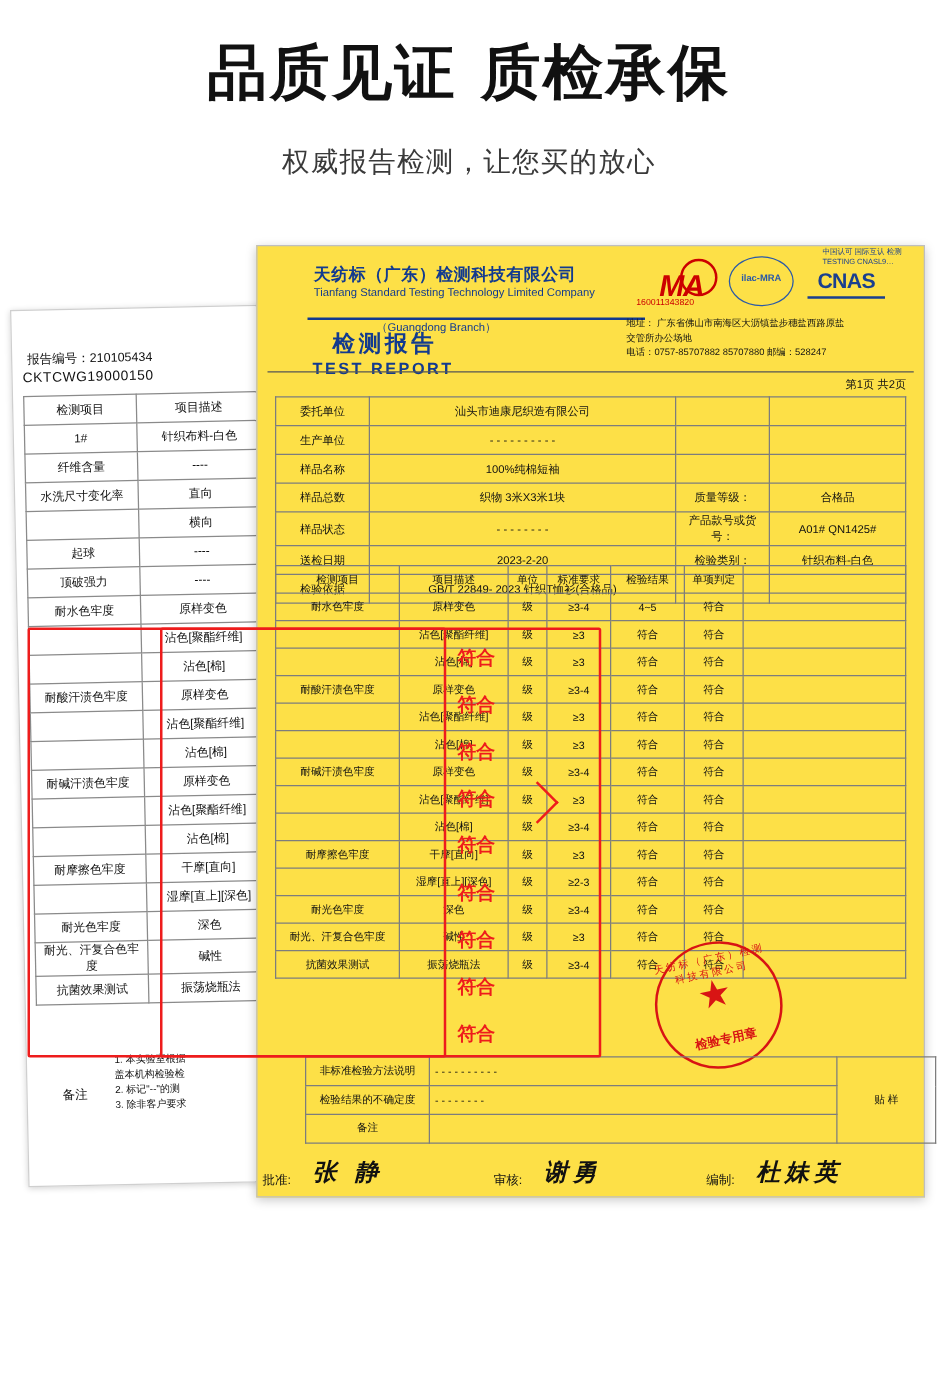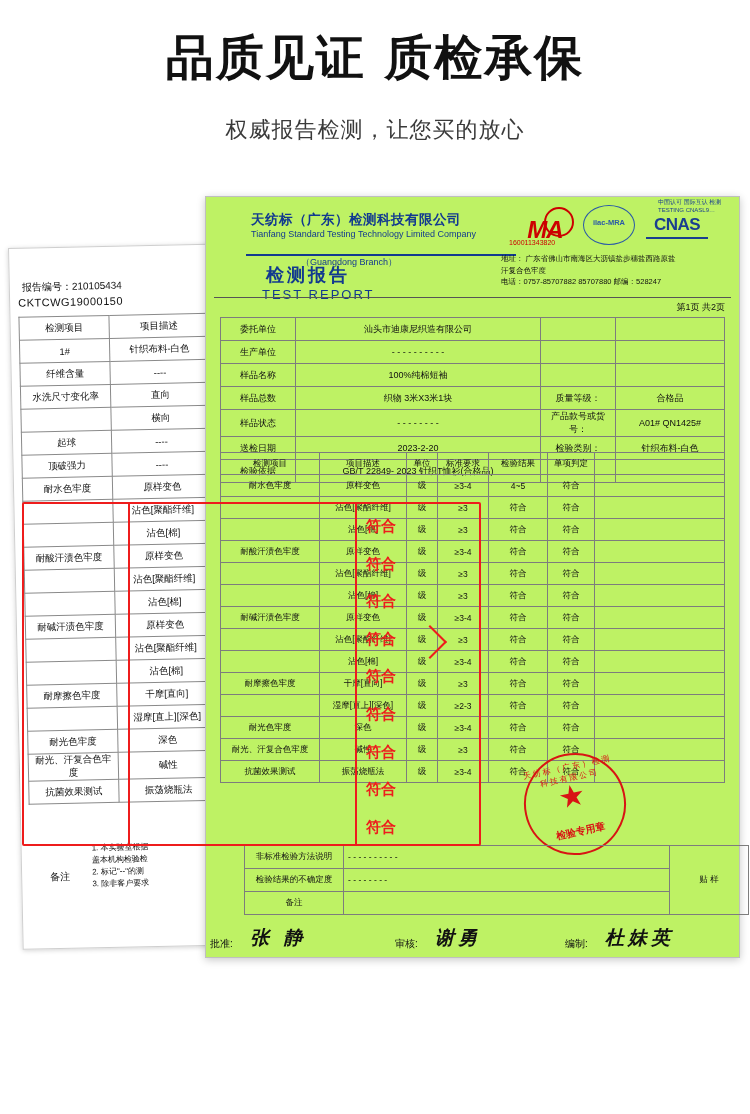--- a/index.html
+++ b/index.html
@@ -51,32 +51,32 @@
     position:absolute;left:8px;top:595px;width:270px;font-size:8px;line-height:1.5;
   }
   .back-note .nt-l{position:absolute;left:0;top:26px;width:60px;text-align:center;font-size:10px;}
   .back-note .nt-r{position:absolute;left:62px;top:0;width:205px;}
 
   
   .doc-front{
     position:absolute;
     left:205px;top:196px;
     width:533px;height:760px;
-    background:#bef264;
+    background:#fde047;
     border:1px solid #bfbfbf;
     box-shadow:0 2px 8px rgba(0,0,0,.22);
     font-size:9px;
   }
   .hdr{position:absolute;left:0;top:0;width:533px;height:100px;}
   .cn-title{position:absolute;left:45px;top:14px;font-size:13.5px;font-weight:bold;color:#123a8f;letter-spacing:.5px;}
   .en-title{position:absolute;left:45px;top:32px;font-size:9px;color:#123a8f;}
   .en-title2{position:absolute;left:95px;top:59px;font-size:9px;color:#123a8f;}
   .hr-blue{position:absolute;left:40px;top:57px;width:270px;height:2px;background:#123a8f;}
   .rep-cn{position:absolute;left:60px;top:66px;font-size:18px;font-weight:bold;color:#123a8f;letter-spacing:3px;}
-  .rep-en{position:absolute;left:56px;top:90px;font-size:13px;font-weight:normal;color:#123a8f;letter-spacing:2px;}
+  .rep-en{position:absolute;left:44px;top:90px;font-size:13px;font-weight:bold;color:#123a8f;letter-spacing:2px;}
 
   .ma-badge{position:absolute;left:310px;top:8px;width:58px;height:40px;}
   .ma-badge .ma-txt{
     position:absolute;left:0;top:0;width:58px;height:30px;color:#c00;font-weight:bold;
     font-size:24px;font-style:italic;letter-spacing:-1px;text-align:center;line-height:30px;margin-top:10px;
   }
   .ma-badge .ma-ring{
     position:absolute;left:28px;top:2px;width:26px;height:26px;border:2.5px solid #c00;border-radius:50%;
   }
   .ma-num{position:absolute;left:303px;top:42px;font-size:7px;color:#c00;}
@@ -319,21 +319,21 @@
     </div>
 
     <div class="cnas">
       <div class="t">CNAS</div>
       <div class="bar"></div>
     </div>
     <div class="cnasbox">中国认可 国际互认 检测 TESTING CNASL9…</div>
 
     <div class="addr" id="addr-lines">
         <div>地址： 广东省佛山市南海区大沥镇盐步穗盐西路原盐</div>
-        <div>汗复合色牢度</div>
+        <div>交管所办公场地</div>
         <div>电话：0757-85707882 85707880  邮编：528247</div>
       </div>
     <div class="hdr-line"></div>
   </div>
 
   <div class="pg">第1页  共2页</div>
 
   <table class="main-table">
     <tbody id="info-rows">
         <tr>

